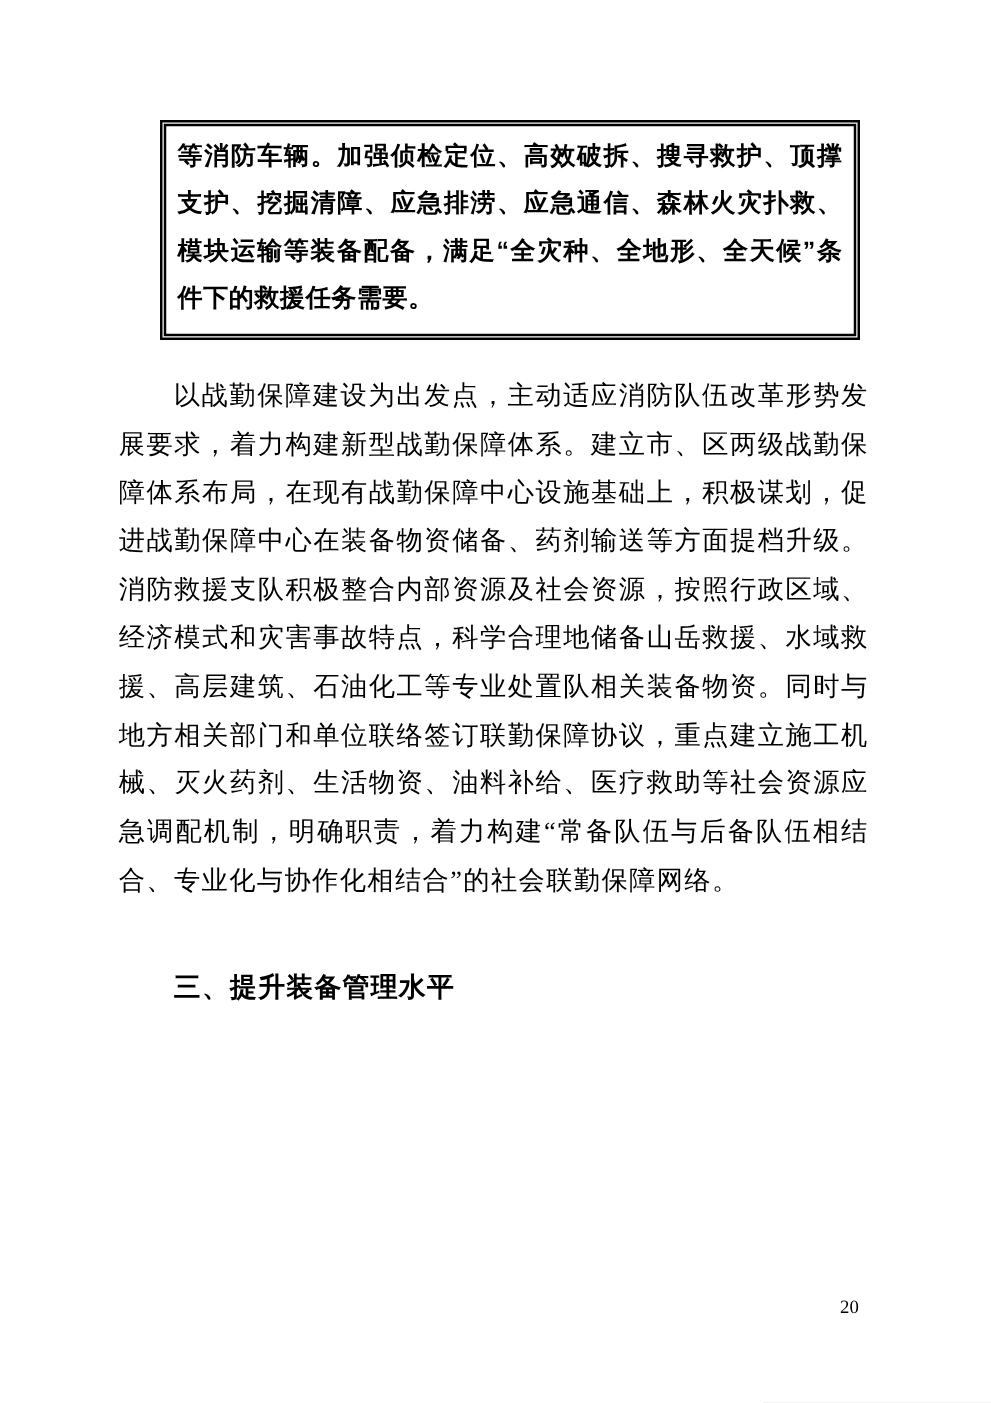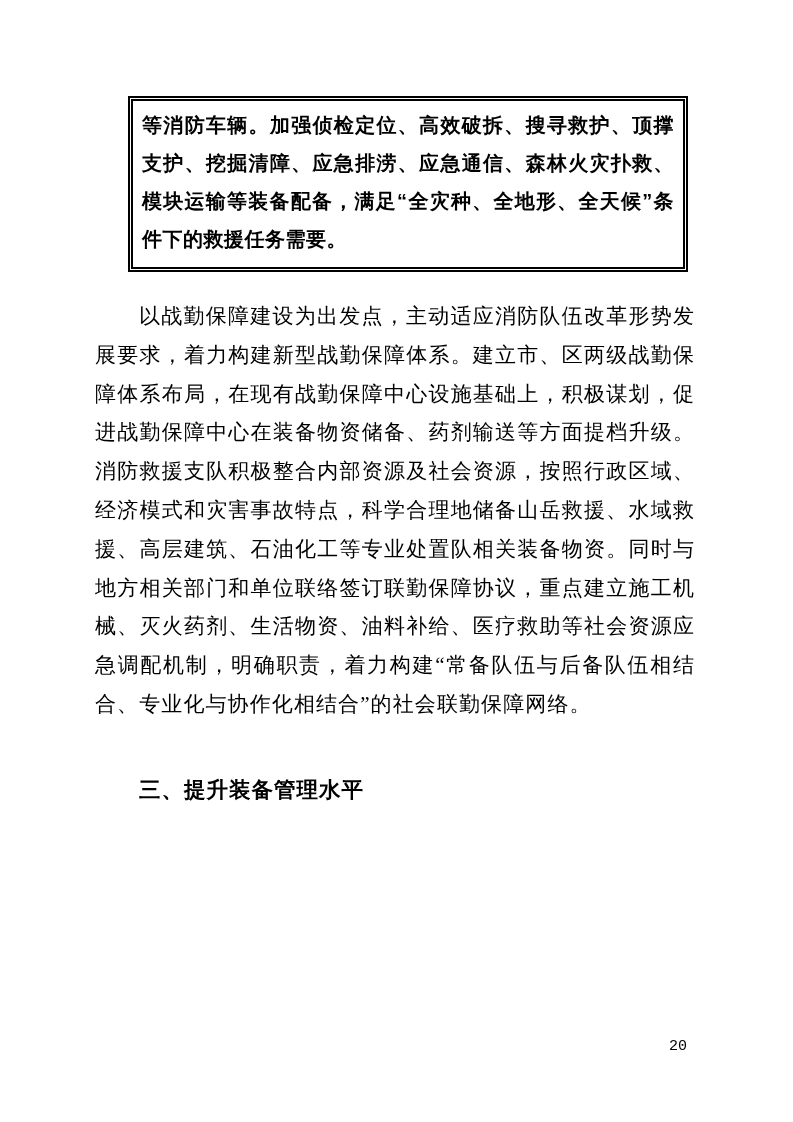--- a/index.html
+++ b/index.html
@@ -55,21 +55,21 @@
     margin-top: 20px;
   }
   .para-1 { top: 277px; }
   .para-2 { top: 759px; }
   .page-footer {
     position: absolute;
     left: 95px;
     top: 1038px;
     width: 592px;
     text-align: right;
-    font-family: Liberation Mono, monospace;
+    font-family: Liberation Serif, serif;
     font-size: 15px;
   }
 </style>
 </head>
 <body>
 
 <div class="page">
 
   <div class="callout">
     <span>等消防车辆。加强侦检定位、高效破拆、搜寻救护、顶撑支护、挖掘清障、应急排涝、应急通信、森林火灾扑救、模块运输等装备配备，满足“全灾种、全地形、全天候”条件下的救援任务需要。</span>

